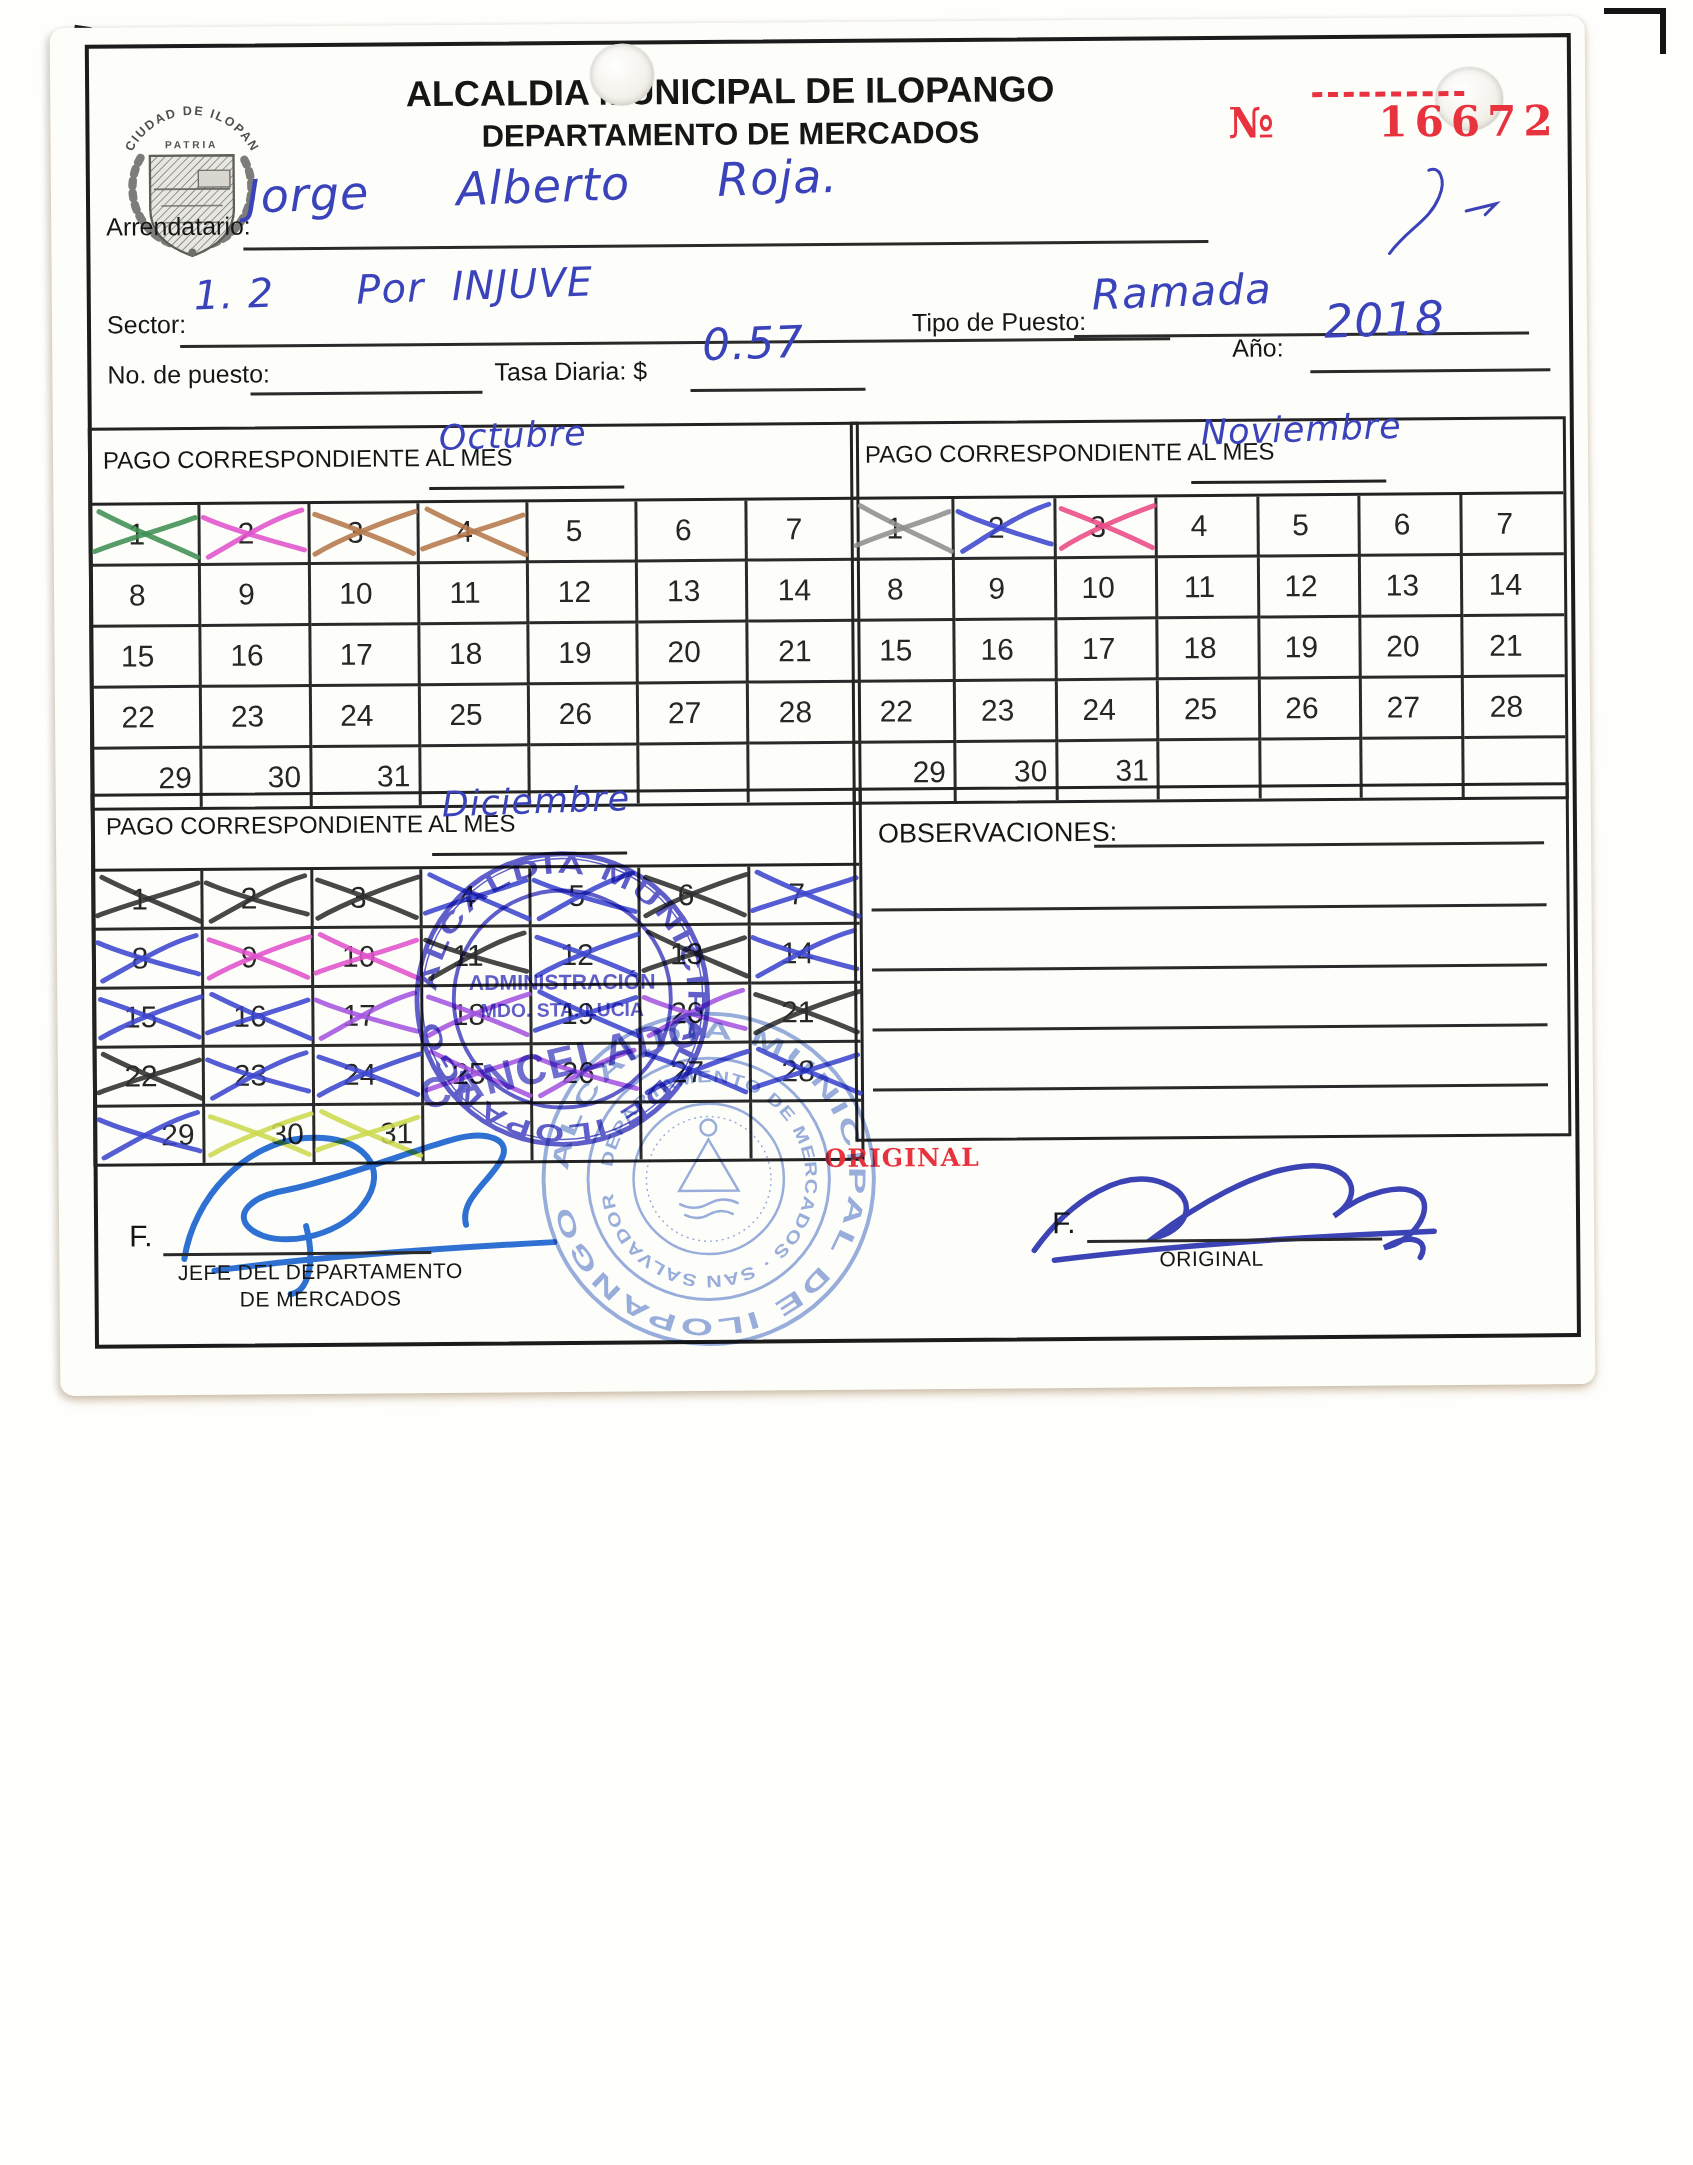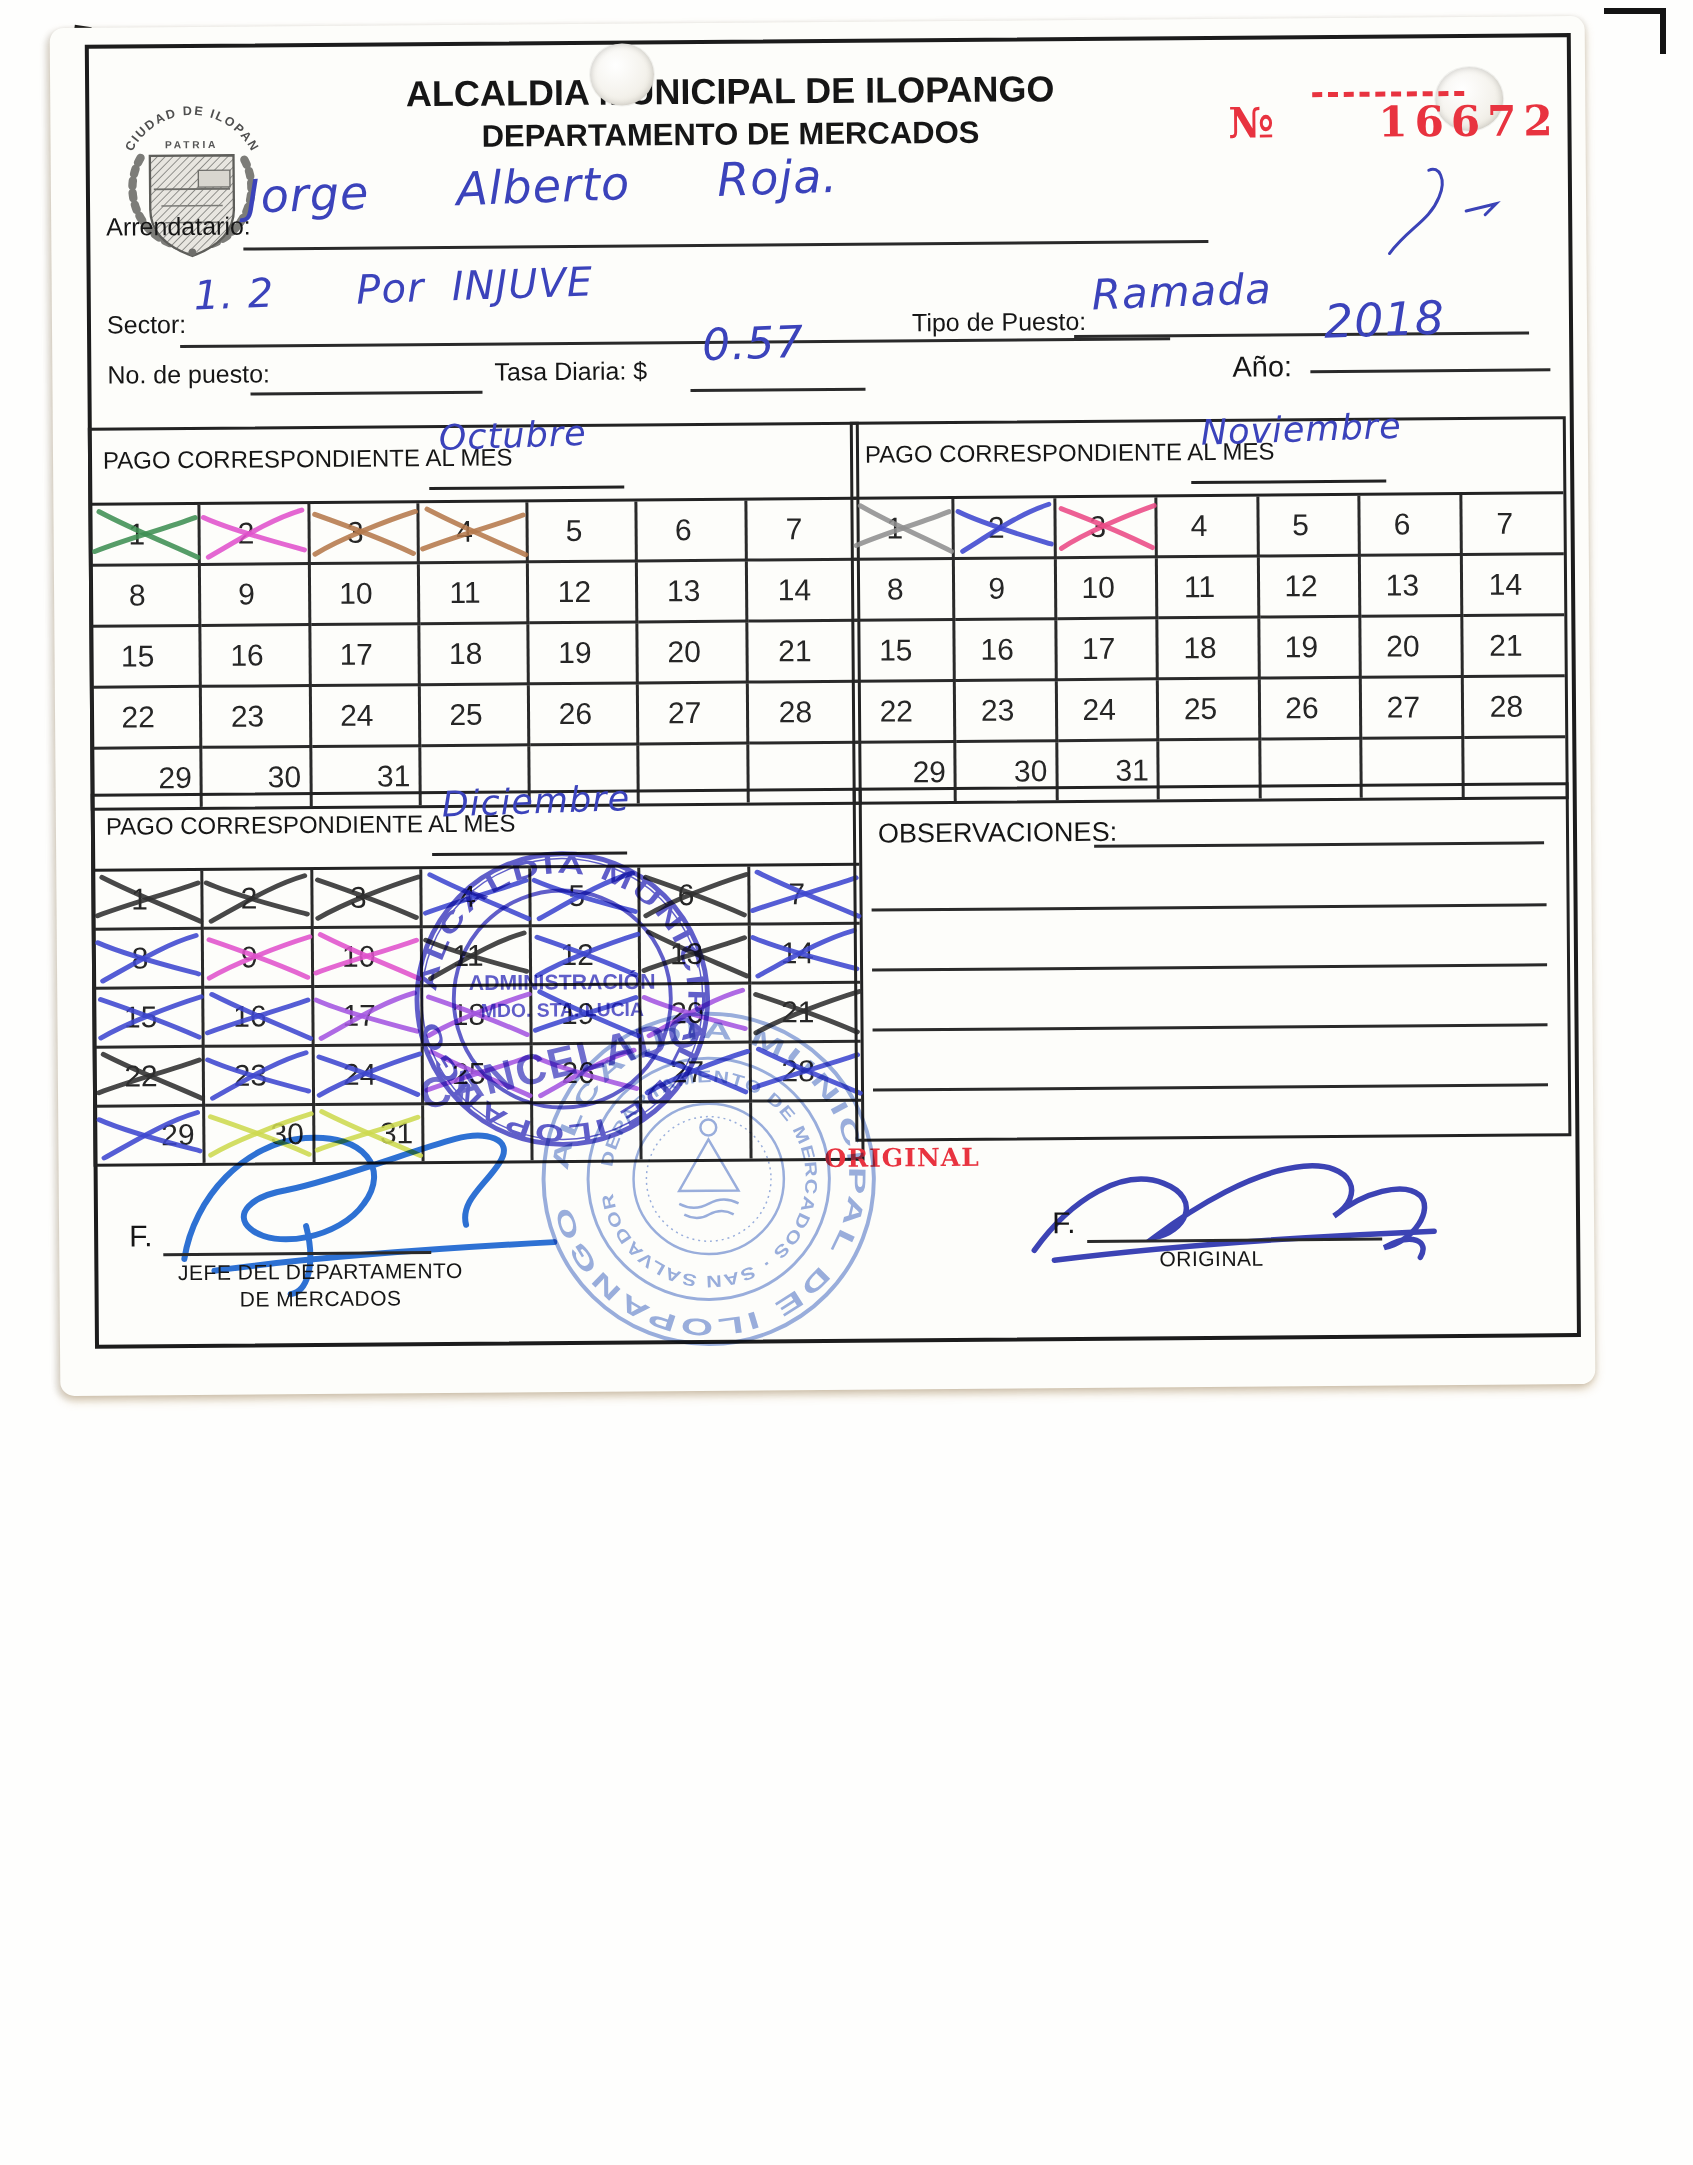--- a/index.html
+++ b/index.html
@@ -111,21 +111,21 @@
     <div class="abs lbl" style="left:860px;top:287px;font-size:25px">Tipo de Puesto:</div>
     <div class="line" style="left:1022px;top:315px;width:455px"></div>
     <div class="abs hand" style="left:1040px;top:248px;font-size:42px">Ramada</div>
 
     <div class="abs lbl" style="left:55px;top:333px;font-size:25px">No. de puesto:</div>
     <div class="line" style="left:198px;top:366px;width:232px"></div>
     <div class="abs hand" style="left:240px;top:330px;font-size:36px"></div>
     <div class="abs lbl" style="left:442px;top:333px;font-size:25px">Tasa Diaria: $</div>
     <div class="line" style="left:638px;top:366px;width:175px"></div>
     <div class="abs hand" style="left:650px;top:295px;font-size:44px">0.57</div>
-    <div class="abs lbl" style="left:1180px;top:332px;font-size:29px">Año:</div>
+    <div class="abs lbl" style="left:1180px;top:315px;font-size:25px">Año:</div>
     <div class="line" style="left:1258px;top:352px;width:240px"></div>
     <div class="abs hand" style="left:1272px;top:275px;font-size:46px">2018</div>
 
     <div class="cal cal--tall" style="left:35px;top:400px;width:765px">
       <div class="cal-h">
         <span class="lbl">PAGO CORRESPONDIENTE AL MES</span>
         <span class="cal-uline"></span>
         <span class="cal-month hand">Octubre</span>
       </div>
       <div class="cal-grid">

